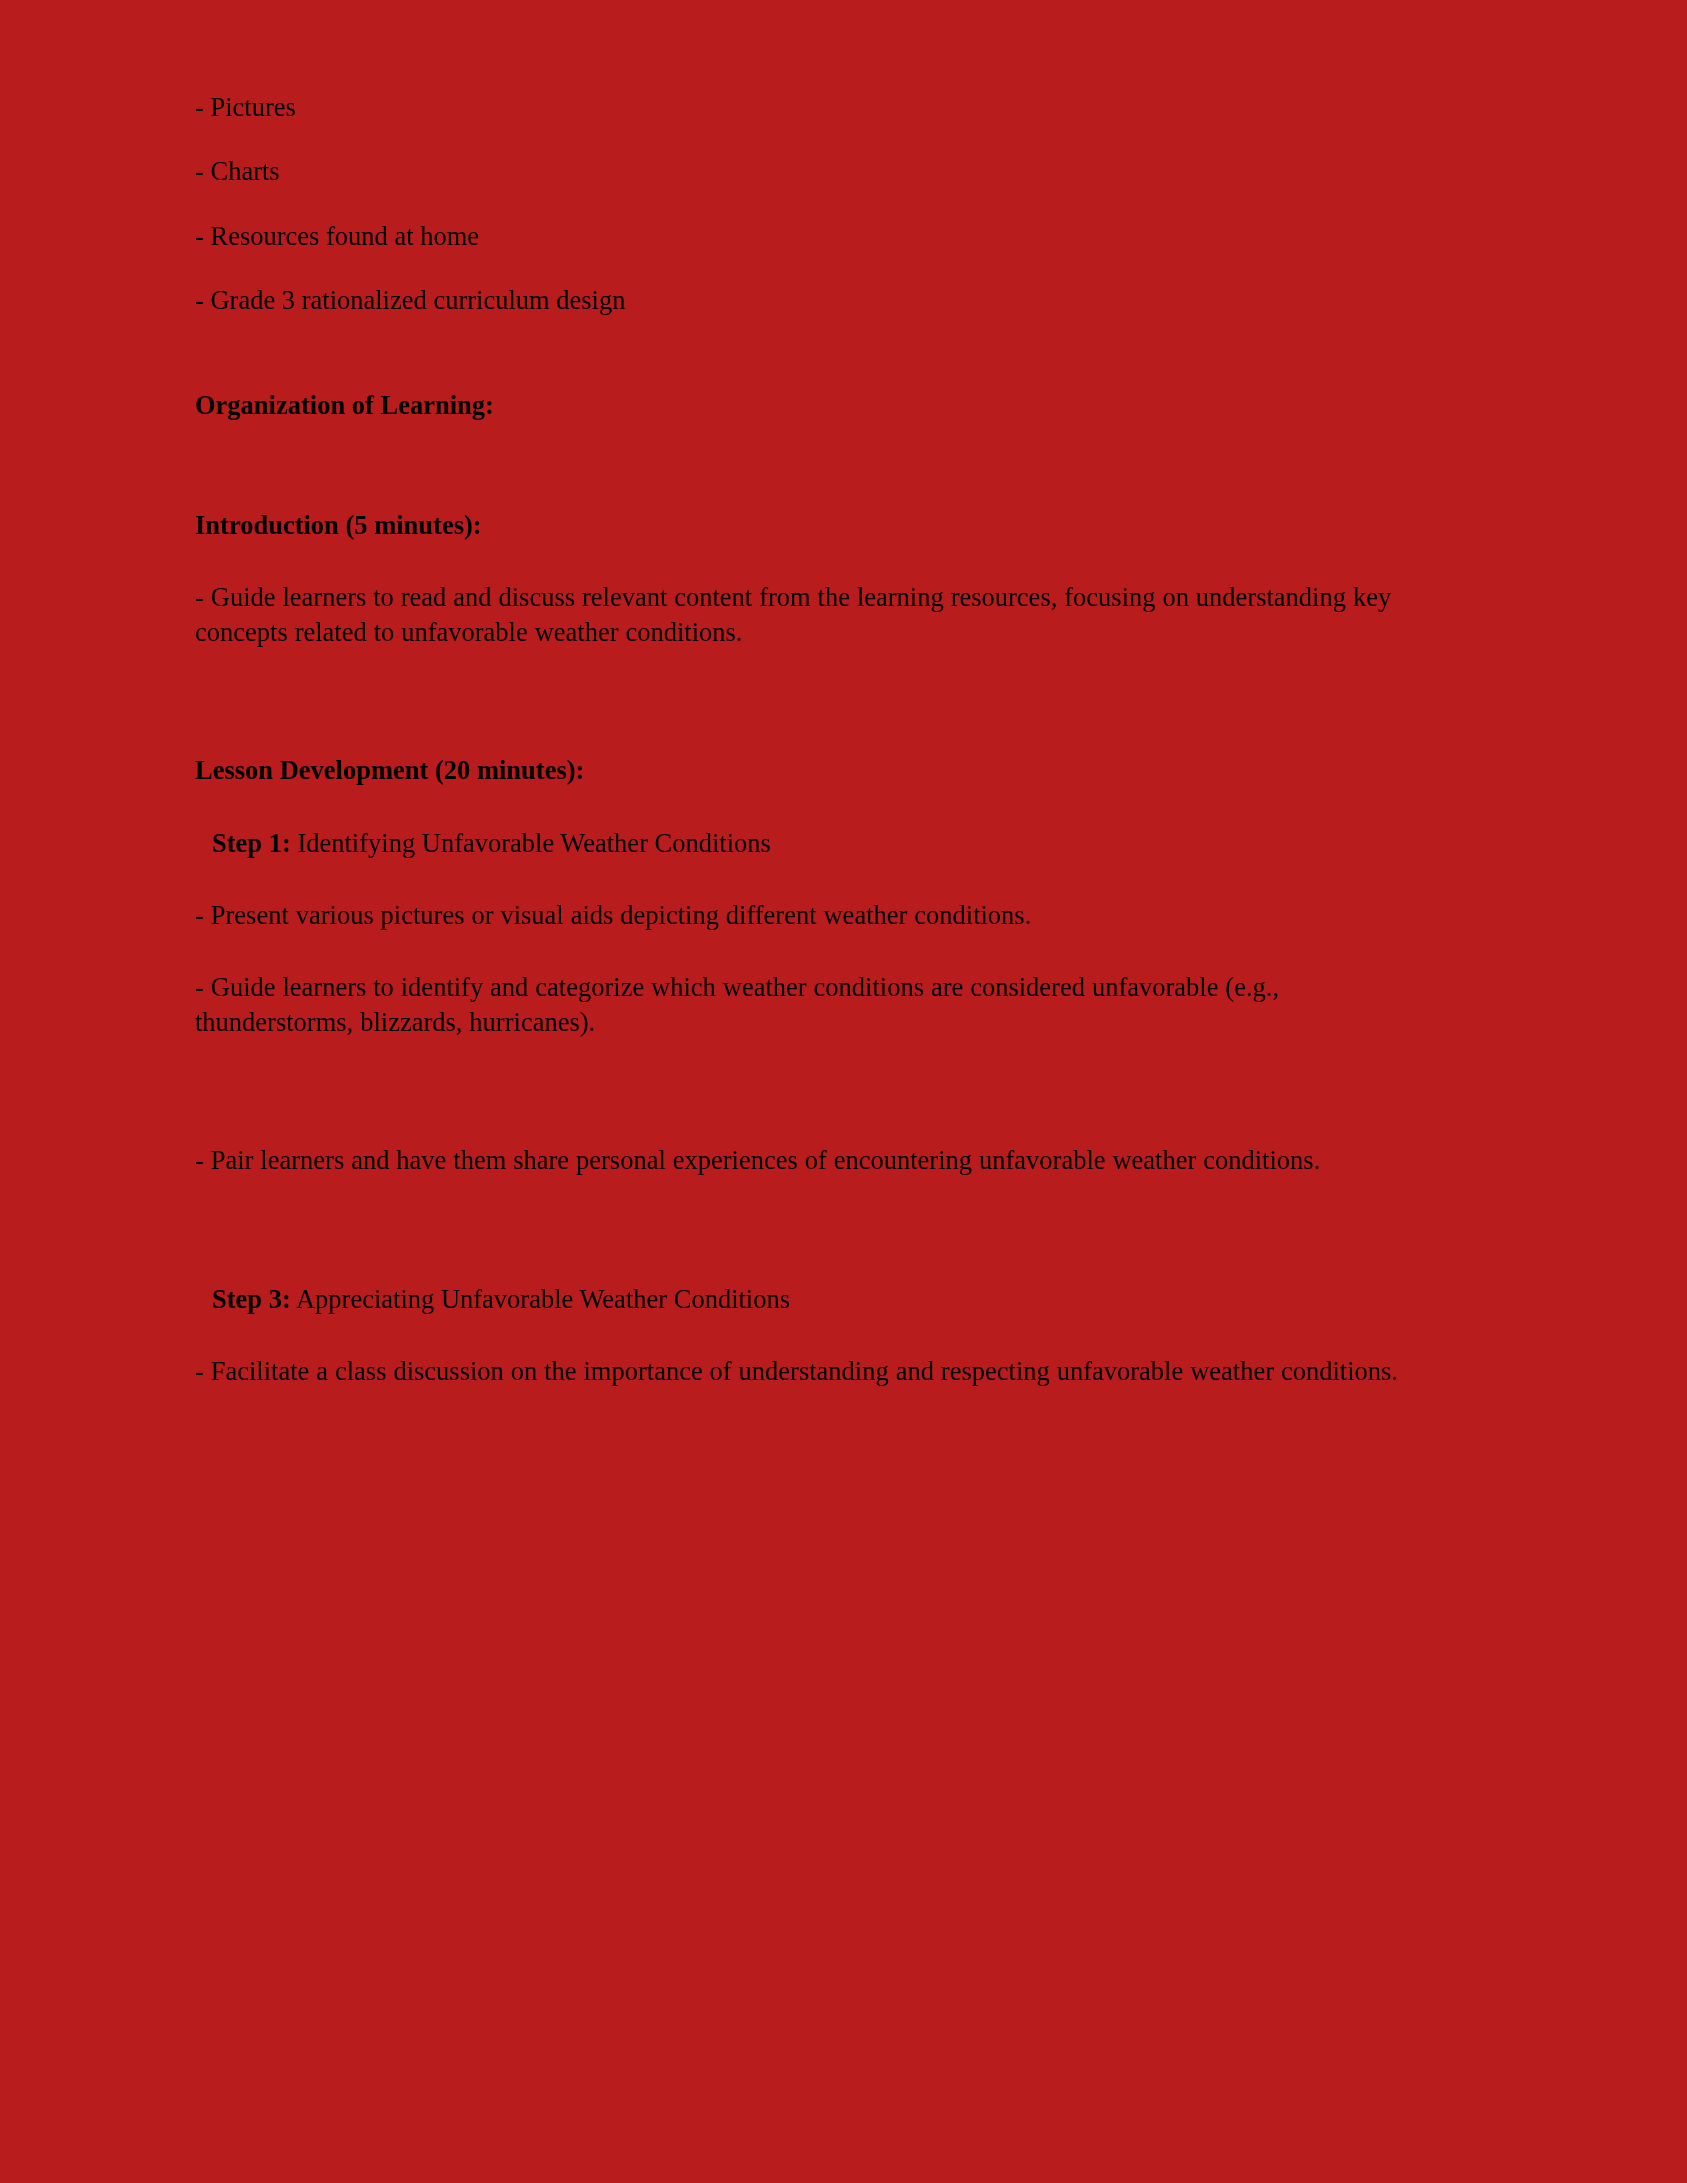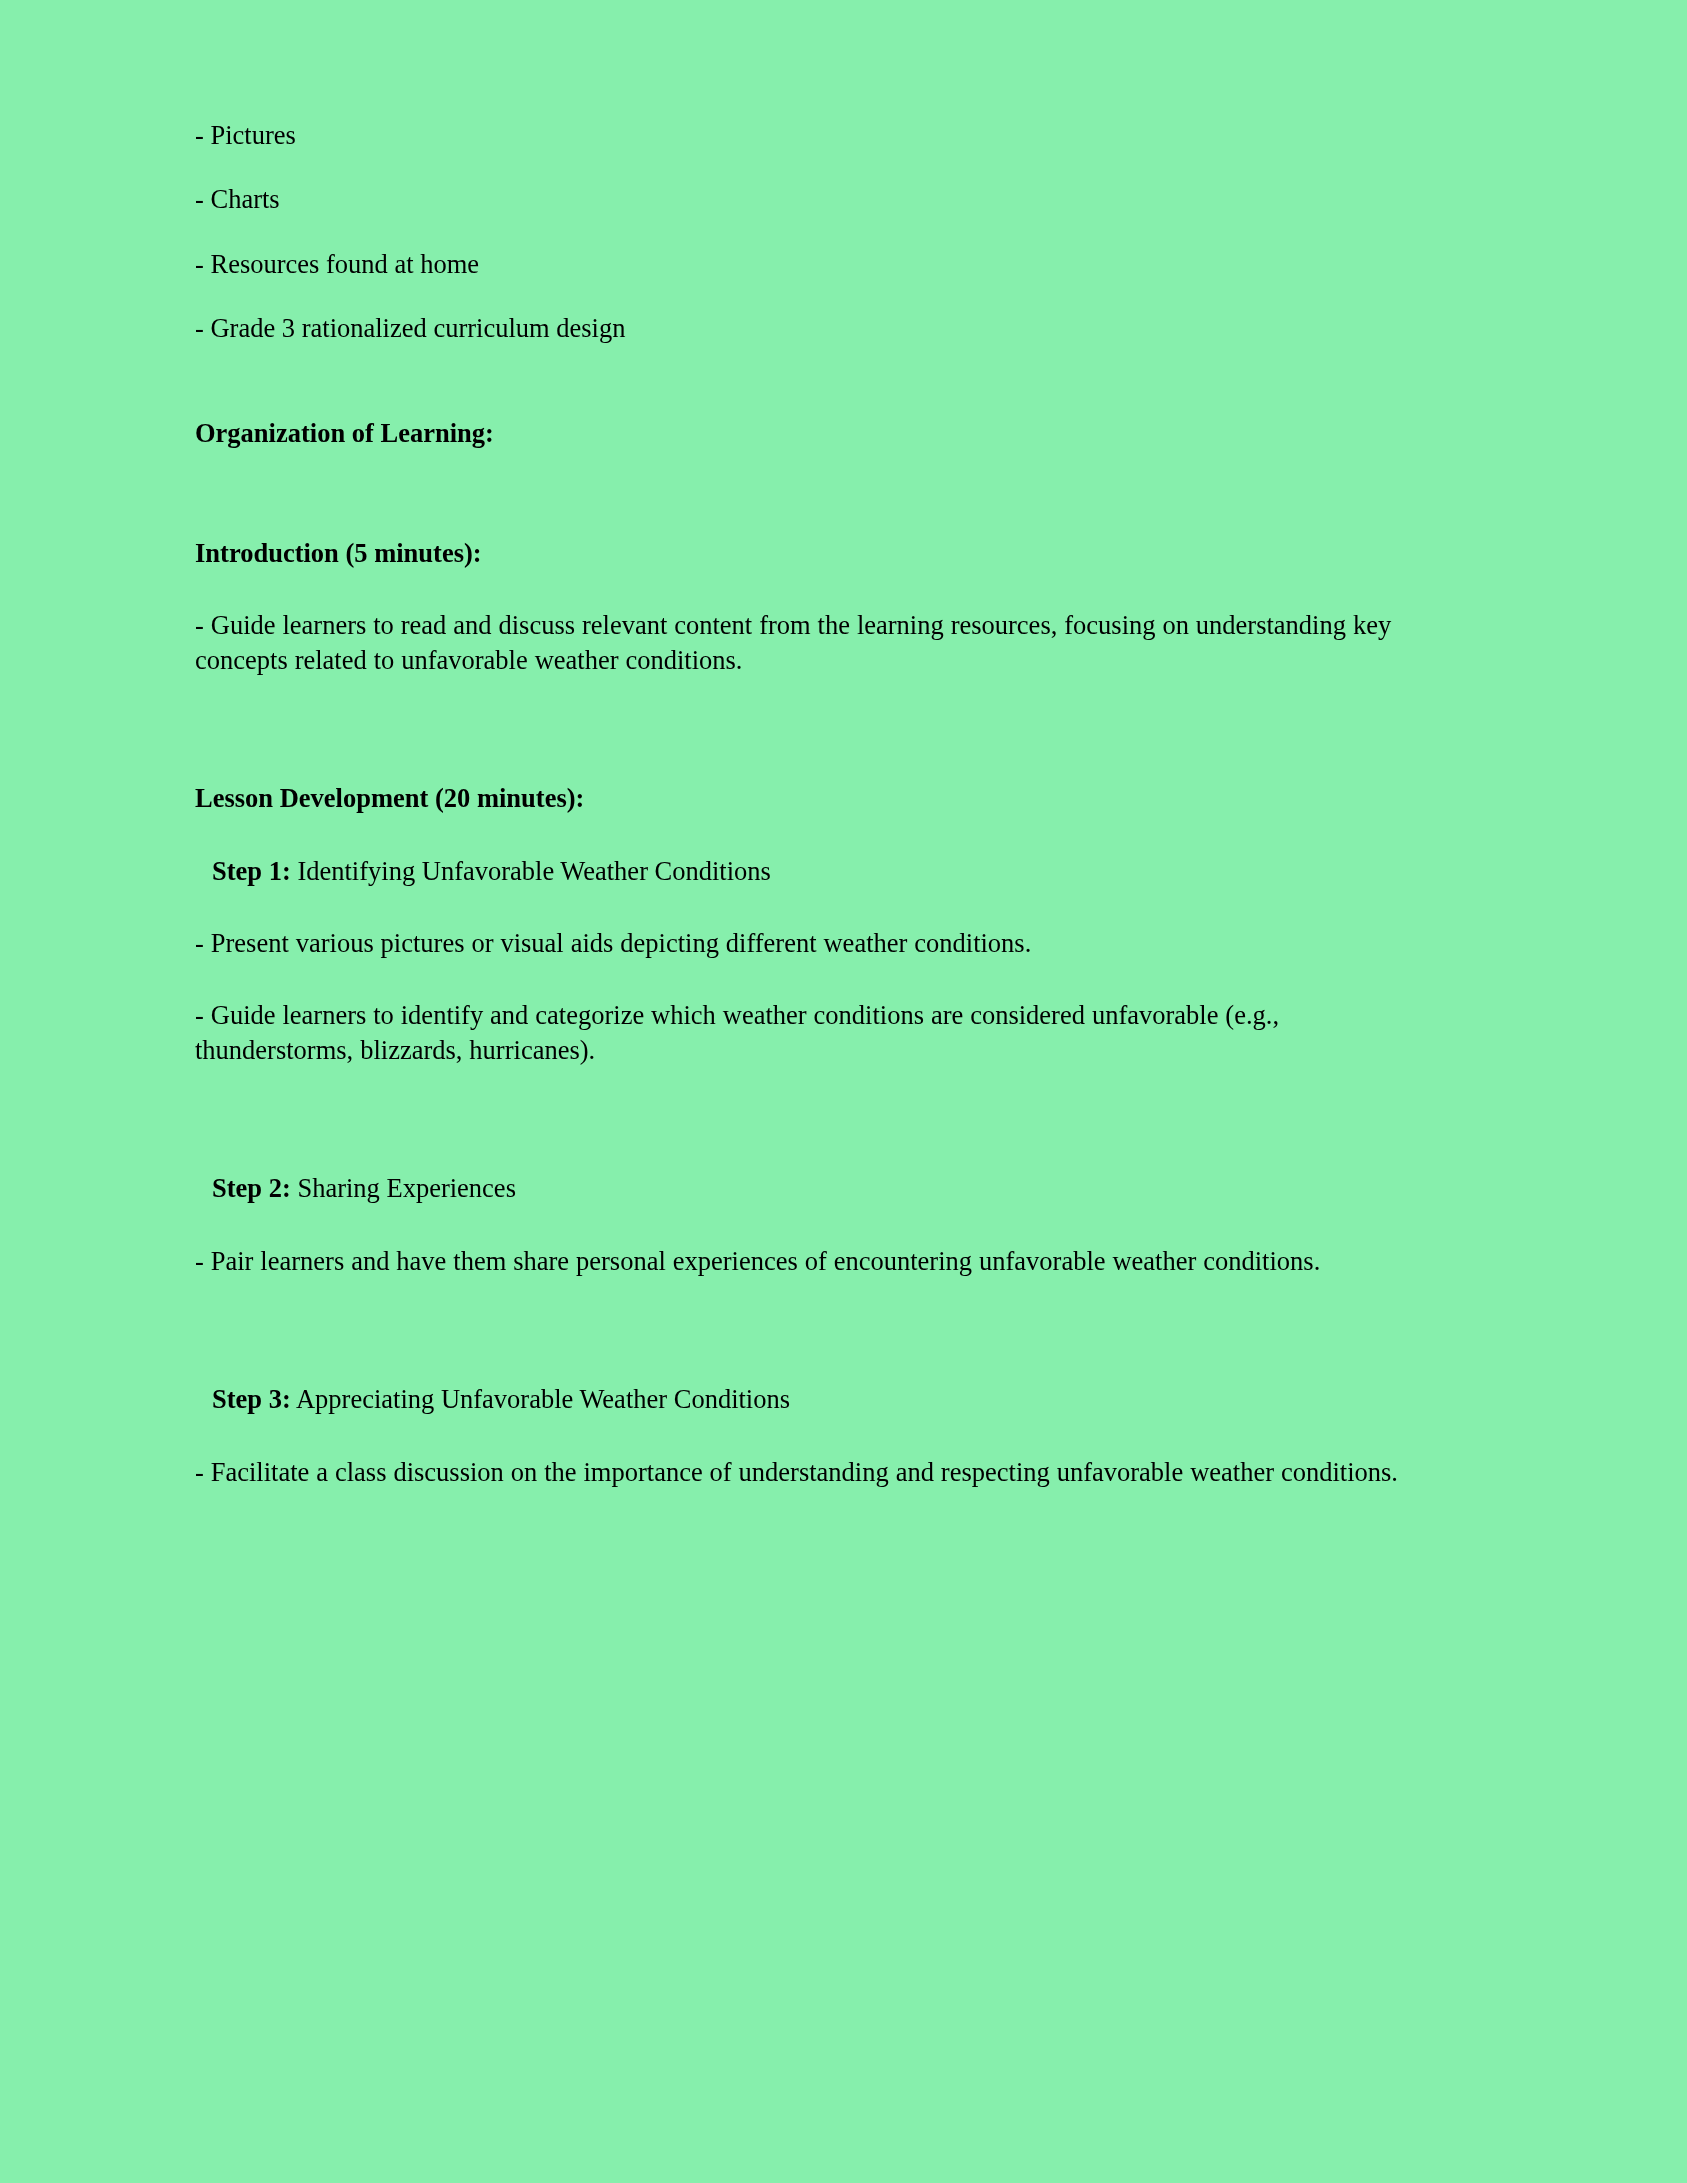--- a/index.html
+++ b/index.html
@@ -13,22 +13,22 @@
     font-family: "Liberation Serif", "DejaVu Serif", serif;
     color: #000000;
     -webkit-font-smoothing: antialiased;
   }
 
   .page {
     position: relative;
     width: 1687px;
     height: 2183px;
     box-sizing: border-box;
-    padding: 118px 258px 0 195px;
-    background: #86efac;
+    padding: 90px 258px 0 195px;
+    background: #b91c1c;
   }
 
   .doc-body {
     width: 100%;
   }
 
   
   .para {
     font-size: 26.5px;
     line-height: 1.30;
@@ -105,21 +105,20 @@
     <div class="spacer"></div>
 
     <h3 class="heading">Lesson Development (20 minutes):</h3>
 
     <p class="step-line"><span class="step-label">Step 1:</span><span> Identifying Unfavorable Weather Conditions</span></p>
     <p class="para">- Present various pictures or visual aids depicting different weather conditions.</p>
     <p class="para">- Guide learners to identify and categorize which weather conditions are considered unfavorable (e.g., thunderstorms, blizzards, hurricanes).</p>
 
     <div class="spacer"></div>
 
-    <p class="step-line"><span class="step-label">Step 2:</span><span> Sharing Experiences</span></p>
     <p class="para">- Pair learners and have them share personal experiences of encountering unfavorable weather conditions.</p>
 
     <div class="spacer"></div>
 
     <p class="step-line"><span class="step-label">Step 3:</span><span> Appreciating Unfavorable Weather Conditions</span></p>
     <p class="para">- Facilitate a class discussion on the importance of understanding and respecting unfavorable weather conditions.</p>
 
   </div>
 </div>
 

